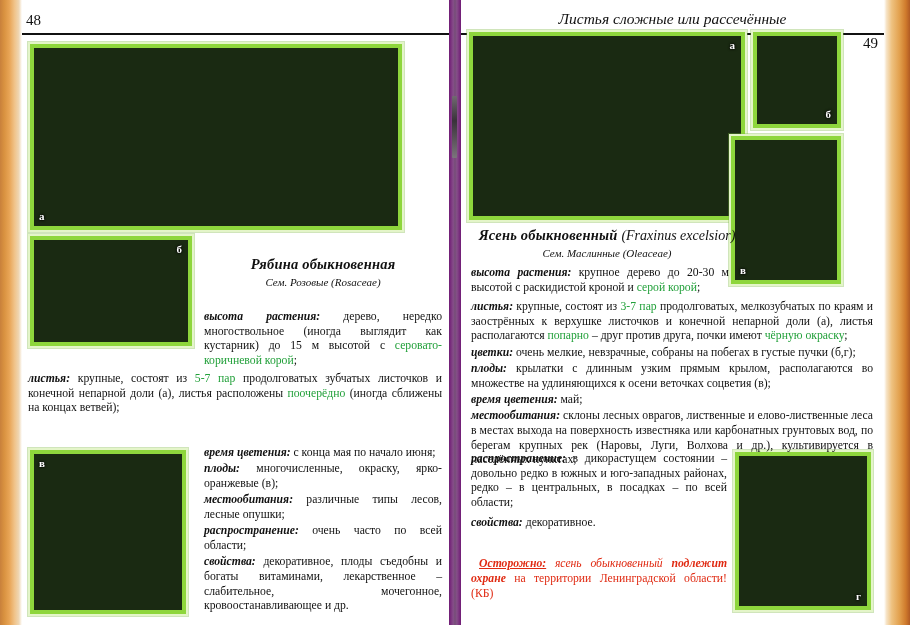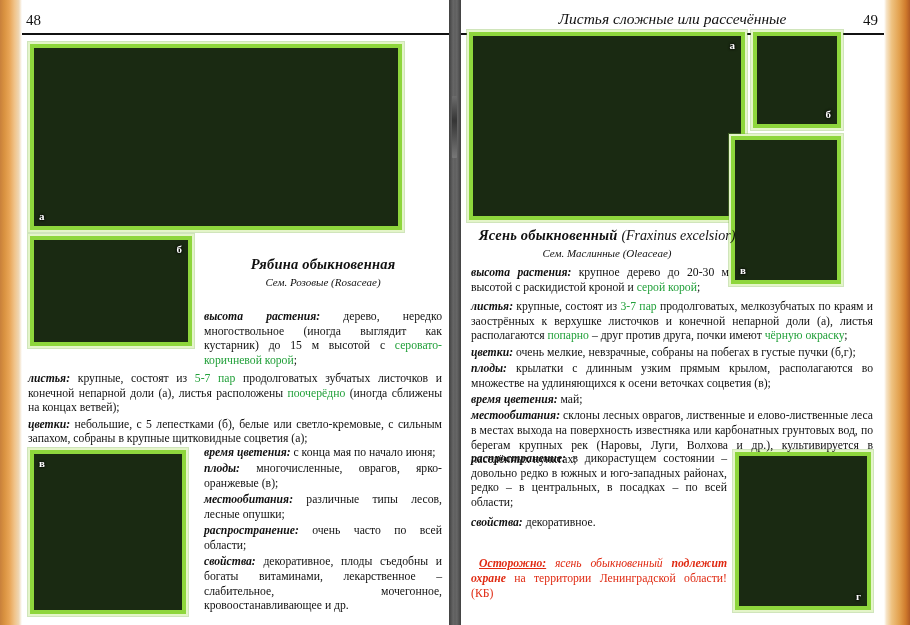--- a/index.html
+++ b/index.html
@@ -4,21 +4,21 @@
 <title>Book spread</title>
 <style>
   html,body{margin:0;padding:0;}
   body{
     width:910px;height:625px;overflow:hidden;
     background:#ffffff;
     font-family:"Liberation Serif", serif;
     position:relative;
   }
   
-  #book{position:absolute;inset:0;background:#404040;}
+  #book{position:absolute;inset:0;background:#701a75;}
 
   .edge{position:absolute;top:0;bottom:0;}
   .edge-left{
     left:0;width:22px;
     background:linear-gradient(90deg,#c8803c 0%,#d8913f 18%,#e8a455 42%,#f0c389 66%,#efd7b4 86%,#ffffff 100%);
   }
   .edge-right{
     right:0;width:26px;
     background:linear-gradient(270deg,#b05a24 0%,#cf7a2c 16%,#e2a04d 40%,#eec17f 70%,#f6e2c4 90%,#ffffff 100%);
   }
@@ -46,21 +46,21 @@
   .folio{
     position:absolute;top:2px;font-size:15px;color:#111;
     font-family:"Liberation Serif", serif;
   }
   .running{
     position:absolute;top:0;font-style:italic;font-size:15.5px;color:#111;
     white-space:nowrap;font-family:"Liberation Serif", serif;
   }
   .page-left .folio{left:4px;}
   .page-left .running{left:50%;transform:translateX(-50%);}
-  .page-right .folio{right:6px;}
+  .page-right .folio{right:6px;margin-top:23px;}
   .page-right .running{left:50%;transform:translateX(-50%);}
 
   
   .photo{
     position:absolute;
     border:2px solid #e4f5c9;
     box-sizing:border-box;
     background:#8ed63c;
     padding:4px;
     box-shadow:0 0 0 1px rgba(120,180,60,.35);
@@ -248,31 +248,28 @@
     <div class="body" style="left:182px;top:310px;width:238px;">
       <p>
         <span class="lbl">высота растения:</span><span> дерево, нередко многоствольное (иногда выглядит как кустарник) до 15 м высотой с </span><span class="grn">серовато-коричневой корой</span><span>;</span>
       </p>
     </div>
 
     <div class="body" style="left:6px;top:372px;width:414px;">
       <p>
         <span class="lbl">листья:</span><span> крупные, состоят из </span><span class="grn">5-7 пар</span><span> продолговатых зубчатых листочков и конечной непарной доли (а), листья расположены </span><span class="grn">поочерёдно</span><span> (иногда сближены на концах ветвей);</span>
       </p>
-      <p>
-        <span class="lbl">цветки:</span><span> небольшие, с 5 лепестками (б), белые или светло-кремовые, с сильным запахом, собраны в крупные щитковидные соцветия (а);</span>
-      </p>
     </div>
 
     <div class="body" style="left:182px;top:446px;width:238px;">
       <p>
         <span class="lbl">время цветения:</span><span> с конца мая по начало июня;</span>
       </p>
       <p>
-        <span class="lbl">плоды:</span><span> многочисленные, оврагов, ярко-оранжевые (в);</span>
+        <span class="lbl">плоды:</span><span> многочисленные, окраску, ярко-оранжевые (в);</span>
       </p>
       <p>
         <span class="lbl">местообитания:</span><span> различные типы лесов, лесные опушки;</span>
       </p>
       <p>
         <span class="lbl">распространение:</span><span> очень часто по всей области;</span>
       </p>
       <p>
         <span class="lbl">свойства:</span><span> декоративное, плоды съедобны и богаты витаминами, лекарственное – слабительное, мочегонное, кровоостанавливающее и др.</span>
       </p>

